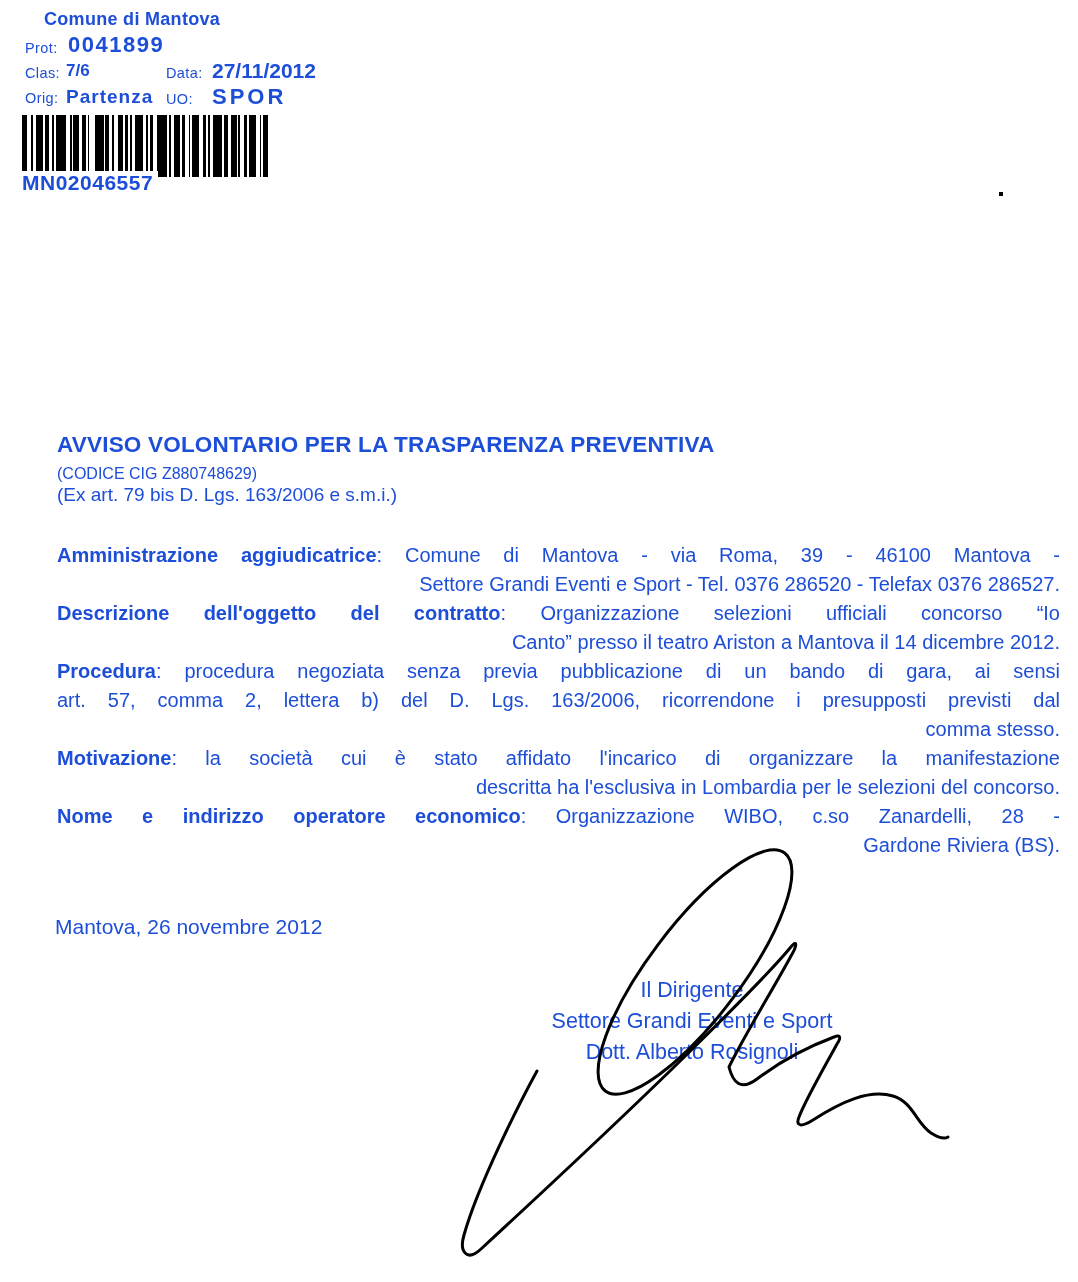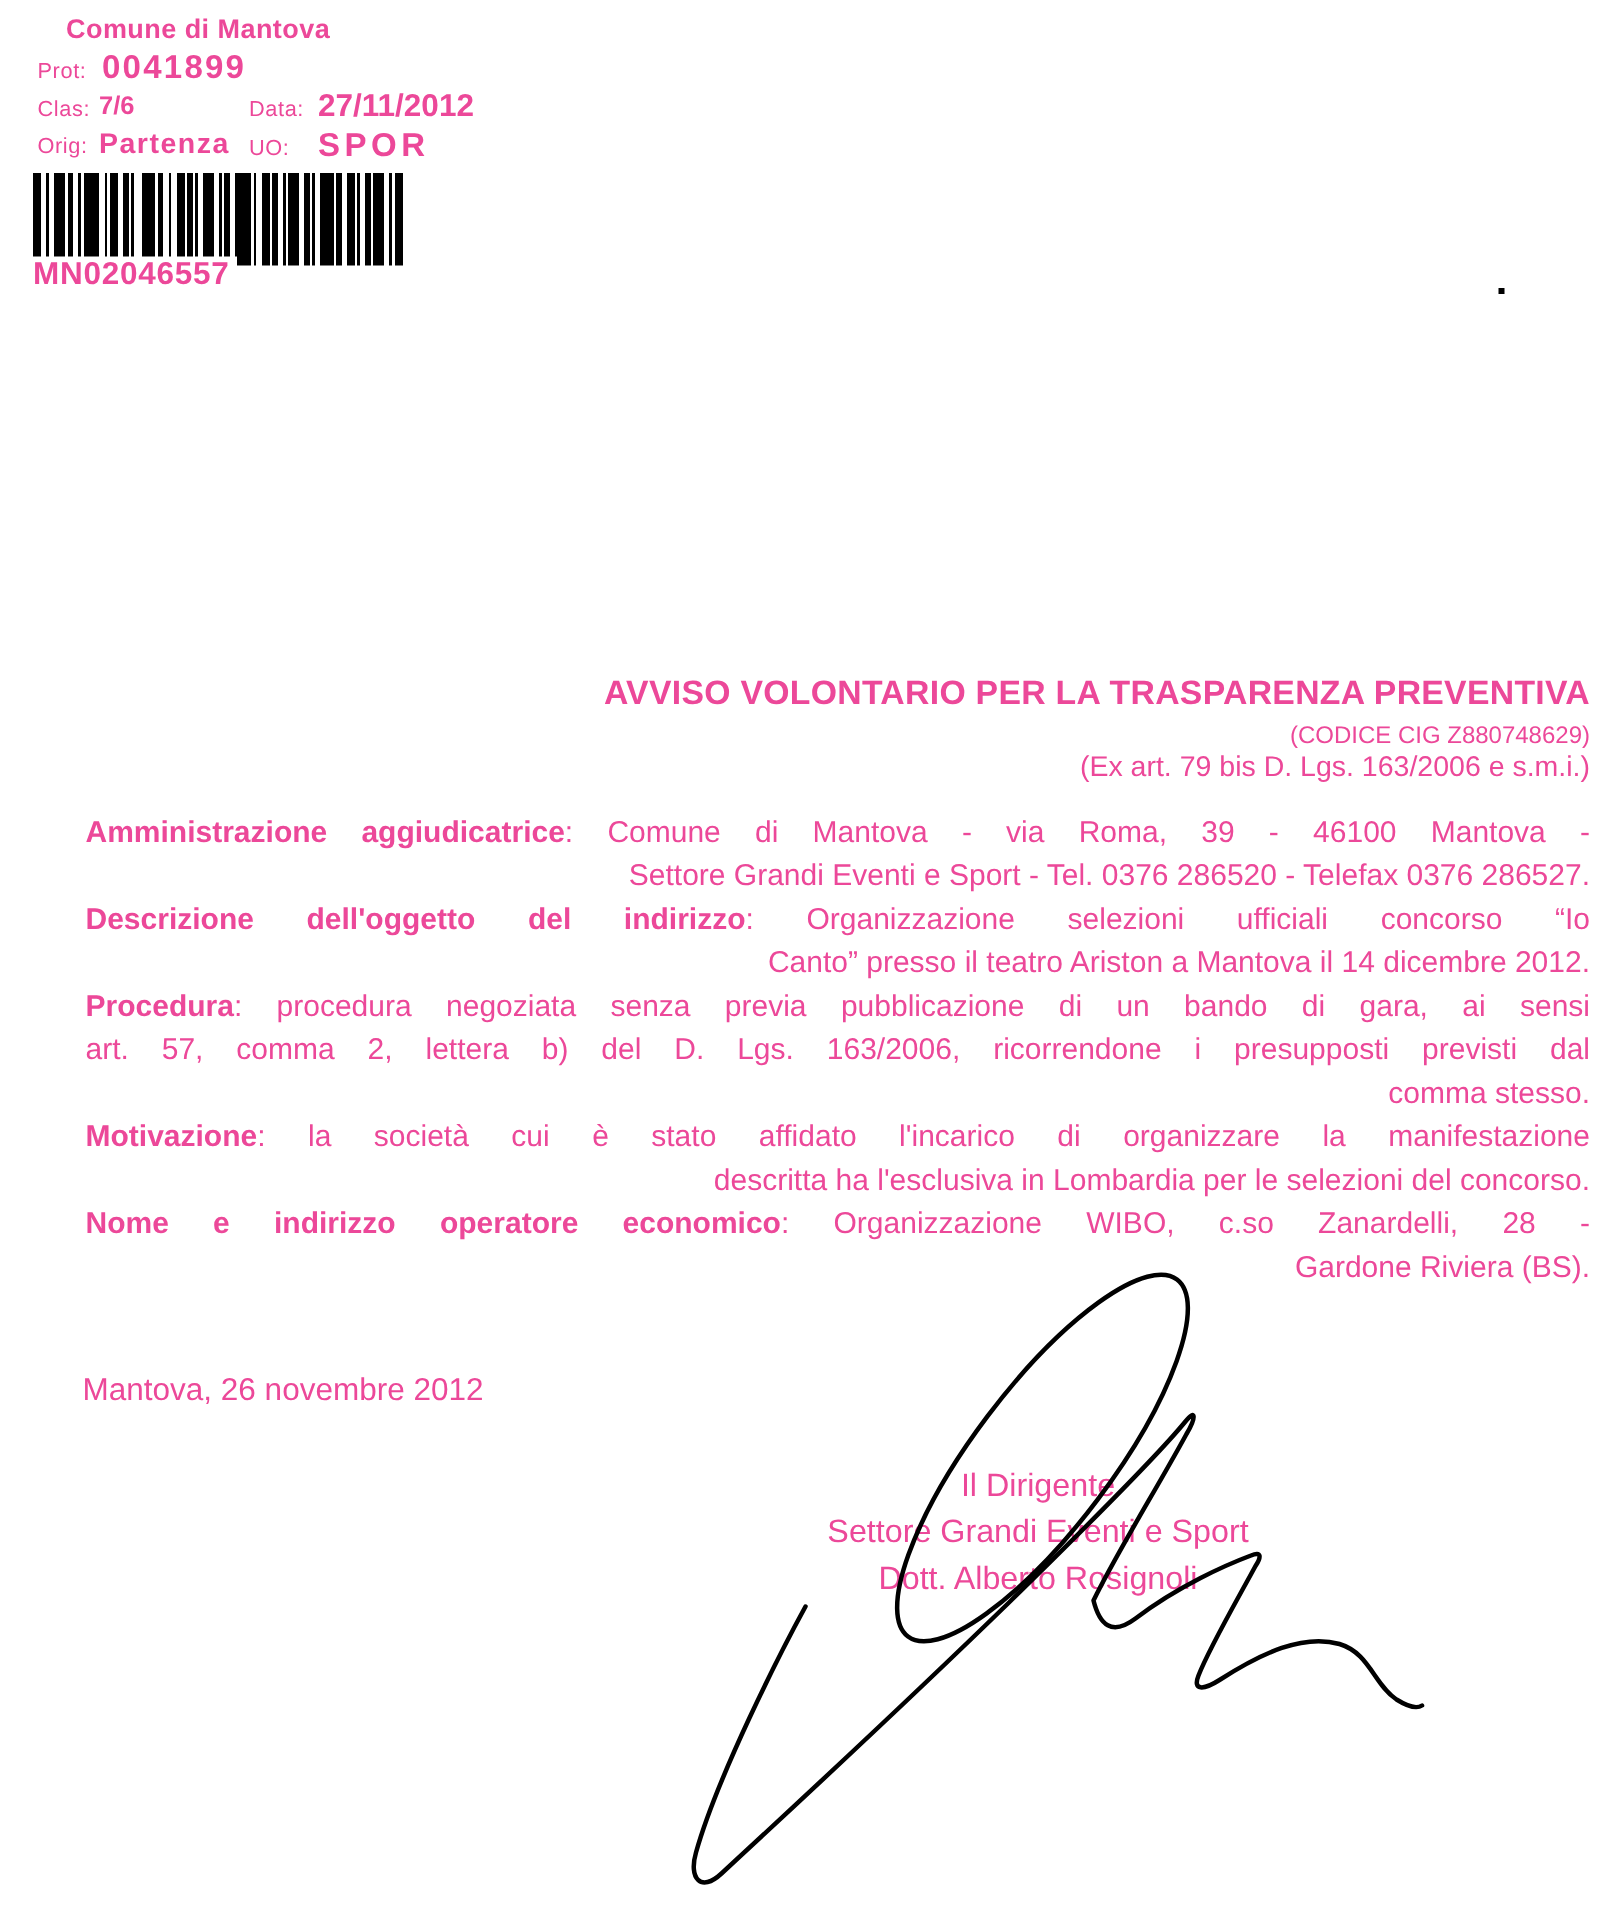--- a/index.html
+++ b/index.html
@@ -1,18 +1,18 @@
 <!DOCTYPE html>
 <html><head>
 <meta charset="utf-8">
 <style>
   html,body { margin:0; padding:0; background:#e8e8e8; }
   .page {
     position:relative; width:1078px; height:1282px;
-    background:#fff; color:#ec4899;
+    background:#fff; color:#1d4ed8;
     font-family:"Liberation Sans", sans-serif;
     overflow:hidden;
   }
   .abs { position:absolute; }
 
   
   .org       { left:44px;  top:9px;  font-size:18px; font-weight:bold; letter-spacing:.3px; }
   .lbl       { font-size:14.5px; font-weight:normal; letter-spacing:.4px; }
   .prot-lbl  { left:25px;  top:40px; }
   .prot-val  { left:68px;  top:32px; font-size:22px; font-weight:bold; letter-spacing:1.5px; }
@@ -25,21 +25,21 @@
   .uo-lbl    { left:166px; top:91px; }
   .uo-val    { left:212px; top:84px; font-size:22px; font-weight:bold; letter-spacing:3px; }
 
   .barcode   { left:22px; top:115px; width:250px; height:62px; }
   .bc-label  { left:22px; top:171px; font-size:21px; font-weight:bold; letter-spacing:.5px;
                background:#fff; padding-right:5px; line-height:23px; }
 
   .speck { left:999px; top:192px; width:4px; height:4px; background:#000; }
 
   
-  .titleblock { left:57px; top:449px; width:1003px; text-align:right; }
+  .titleblock { left:57px; top:432px; width:1003px; text-align:left; }
   .t1 { font-size:22.5px; font-weight:bold; line-height:26px; letter-spacing:.2px; }
   .t2 { font-size:16px;   font-weight:normal; line-height:21px; margin-top:5px; }
   .t3 { font-size:19px; font-weight:normal; line-height:21px; }
 
   
   .docbody { left:57px; top:541px; width:1003px; font-size:20px; }
   .line { height:29px; line-height:29px; text-align:right; }
   .line.just { text-align:justify; text-align-last:justify; }
   .line b { font-weight:bold; }
 
@@ -117,21 +117,21 @@
     <div class="t2">(CODICE CIG Z880748629)</div>
     <div class="t3">(Ex art. 79 bis D. Lgs. 163/2006 e s.m.i.)</div>
   </div>
 
   <div class="abs docbody" id="body-paragraphs">
       <div>
         <div class="line just"><b>Amministrazione aggiudicatrice</b><span>: Comune di Mantova - via Roma, 39 - 46100 Mantova -</span></div>
         <div class="line"><span>Settore Grandi Eventi e Sport - Tel. 0376 286520 - Telefax 0376 286527.</span></div>
       </div>
       <div>
-        <div class="line just"><b>Descrizione dell'oggetto del indirizzo</b><span>: Organizzazione selezioni ufficiali concorso “Io</span></div>
+        <div class="line just"><b>Descrizione dell'oggetto del contratto</b><span>: Organizzazione selezioni ufficiali concorso “Io</span></div>
         <div class="line"><span>Canto” presso il teatro Ariston a Mantova il 14 dicembre 2012.</span></div>
       </div>
       <div>
         <div class="line just"><b>Procedura</b><span>: procedura negoziata senza previa pubblicazione di un bando di gara, ai sensi</span></div>
         <div class="line just"><span>art. 57, comma 2, lettera b) del D. Lgs. 163/2006, ricorrendone i presupposti previsti dal</span></div>
         <div class="line"><span>comma stesso.</span></div>
       </div>
       <div>
         <div class="line just"><b>Motivazione</b><span>: la società cui è stato affidato l'incarico di organizzare la manifestazione</span></div>
         <div class="line"><span>descritta ha l'esclusiva in Lombardia per le selezioni del concorso.</span></div>

